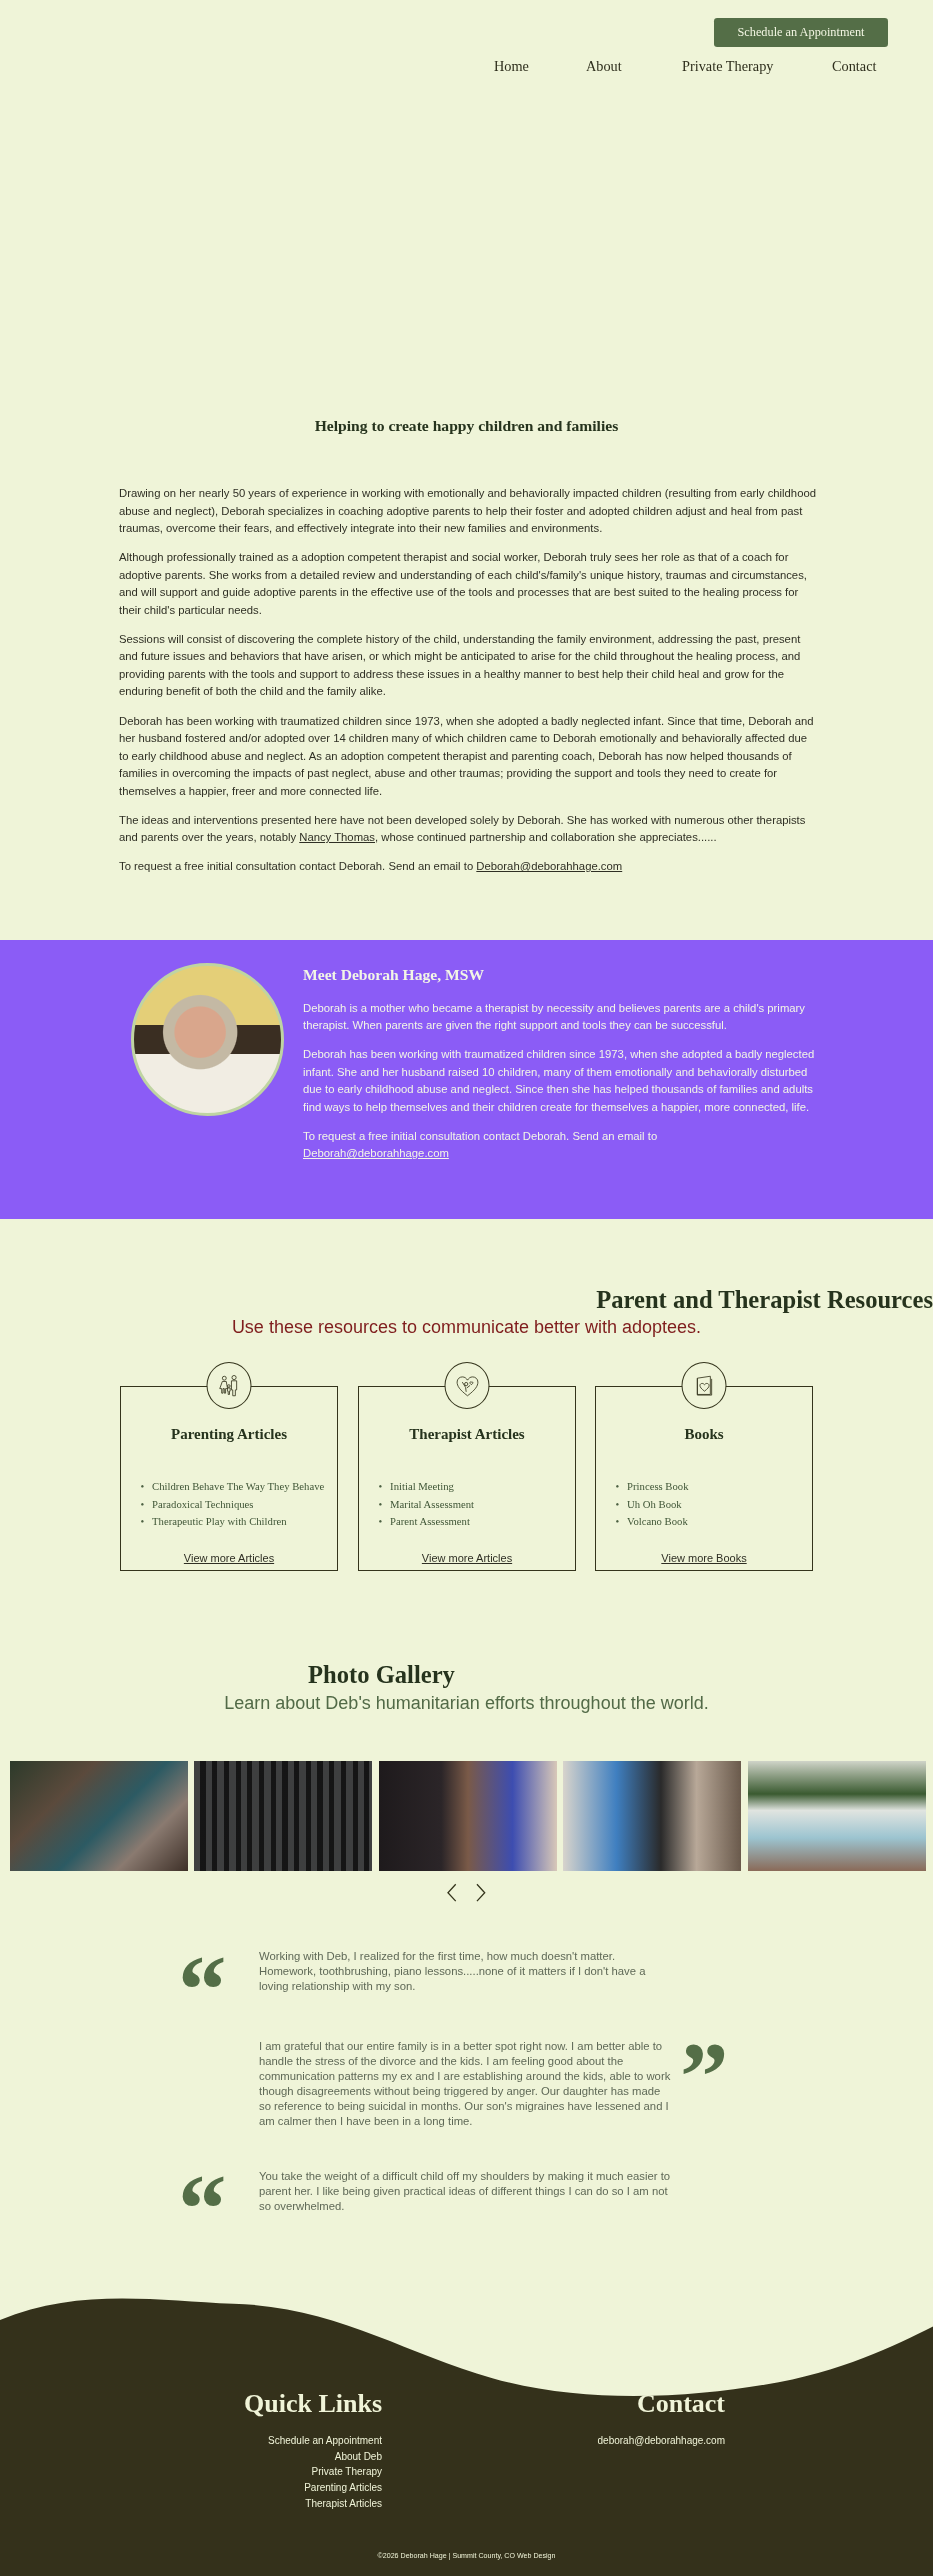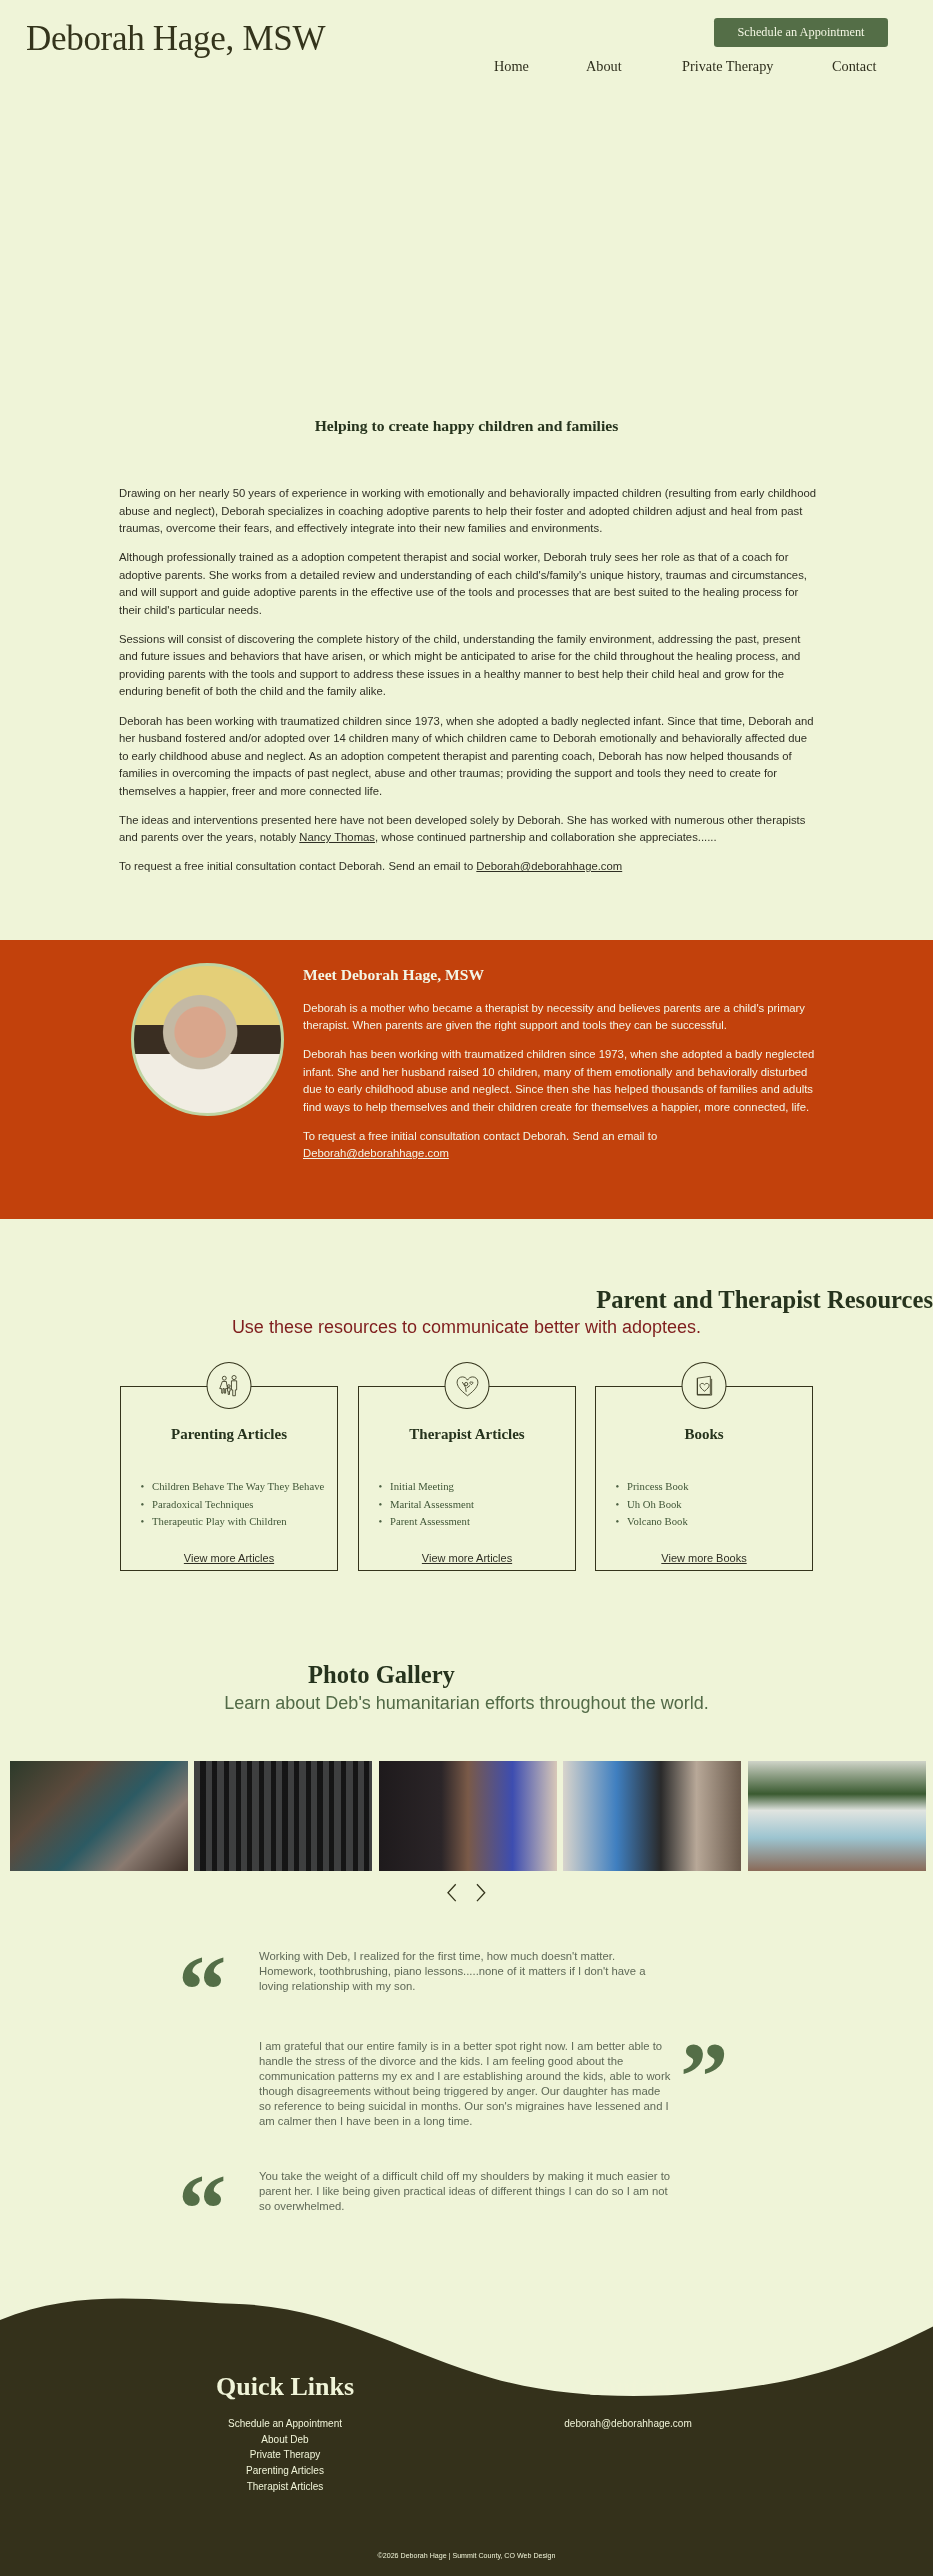--- a/index.html
+++ b/index.html
@@ -15,21 +15,21 @@
   .nav a { position: absolute; top: 0; font-family: "Liberation Serif", serif; font-size: 14.3px; color: #2e2e1c; text-decoration: none; white-space: nowrap; }
 
   
   .hero { position: absolute; top: 413px; left: 0; width: 933px; text-align: center; }
   .hero h1 { font-family: "Liberation Serif", serif; font-size: 30px; font-weight: bold; color: #26331d; letter-spacing: -0.3px; }
   .hero h2 { font-family: "Liberation Serif", serif; font-size: 15.6px; font-weight: bold; color: #26331d; margin-top: 3.9px; }
   .intro { position: absolute; left: 119px; top: 485px; width: 697px; font-size: 11.3px; line-height: 17.5px; color: #2f2f24; }
   .intro p { margin-bottom: 11.7px; }
 
   
-  .meet { position: absolute; top: 940px; left: 0; width: 933px; height: 279px; background: #c2410c; }
+  .meet { position: absolute; top: 940px; left: 0; width: 933px; height: 279px; background: #8b5cf6; }
   .avatar { position: absolute; left: 131px; top: 23px; width: 153px; height: 153px; border-radius: 50%; border: 3.9px solid #bfd4a2; overflow: hidden; background: radial-gradient(circle at 45% 45%, #d9a68c 0 22%, #c4b9a4 23% 32%, transparent 33%), linear-gradient(180deg, #e4cf78 0 40%, #3a2e22 40% 60%, #f1ede3 60%); }
   .meet-text { position: absolute; left: 303px; top: 26px; width: 512px; color: #f3f6e6; }
   .meet-text h3 { font-family: "Liberation Serif", serif; font-size: 15.6px; font-weight: bold; margin-bottom: 15.6px; }
   .meet-text p { font-size: 11.3px; line-height: 17.5px; margin-bottom: 11.7px; }
 
   
   .res-title { position: absolute; top: 1286px; width: 933px; text-align: right; font-family: "Liberation Serif", serif; font-size: 24.6px; font-weight: bold; color: #26331d; }
   .res-sub { position: absolute; top: 1317px; width: 933px; text-align: center; font-size: 18px; color: #7f1d1d; }
   .card { position: absolute; top: 1386px; width: 218px; height: 185px; border: 1px solid #34341c; }
   .card .badge { position: absolute; left: 50%; top: -24.6px; transform: translateX(-50%); width: 45px; height: 47px; border-radius: 50%; border: 1px solid #34341c; background: #eff4d8; display: flex; align-items: center; justify-content: center; }
@@ -46,30 +46,29 @@
   .arrows { position: absolute; top: 1883px; left: 446px; width: 41px; height: 19.4px; display: flex; justify-content: space-between; }
   .arrows span { cursor: pointer; display: block; }
 
   
   .quote { position: absolute; font-size: 11.3px; line-height: 15px; color: #5f6957; width: 415px; }
   .qmark { position: absolute; font-family: "Liberation Serif", serif; font-size: 97px; font-weight: bold; color: #546e47; line-height: 1; }
 
   
   .footer { position: absolute; top: 2281px; left: 0; width: 933px; height: 295px; }
   .footer svg.wave { position: absolute; top: 0; left: 0; }
-  .fcol { position: absolute; top: 91px; text-align: center; color: #f0f4d8; }
+  .fcol { position: absolute; top: 108px; text-align: right; color: #f0f4d8; }
   .fcol h5 { font-family: "Liberation Serif", serif; font-size: 26px; font-weight: bold; margin-bottom: 14.3px; }
   .fcol a { display: block; font-size: 10px; line-height: 15.6px; text-decoration: none; }
   .copyright { position: absolute; top: 271px; width: 933px; text-align: center; font-size: 7.1px; color: #f0f4d8; }
 </style>
 </head>
 <body>
 
 <header class="header">
-  <div class="logo">Deborah Hage, MSW</div>
   <div class="cta">Schedule an Appointment</div>
   <nav class="nav">
     <a href="#" style="left:-439px">Home</a>
     <a href="#" style="left:-347px">About</a>
     <a href="#" style="left:-251px">Private Therapy</a>
     <a href="#" style="left:-101px">Contact</a>
   </nav>
 </header>
 
 <section class="hero">

